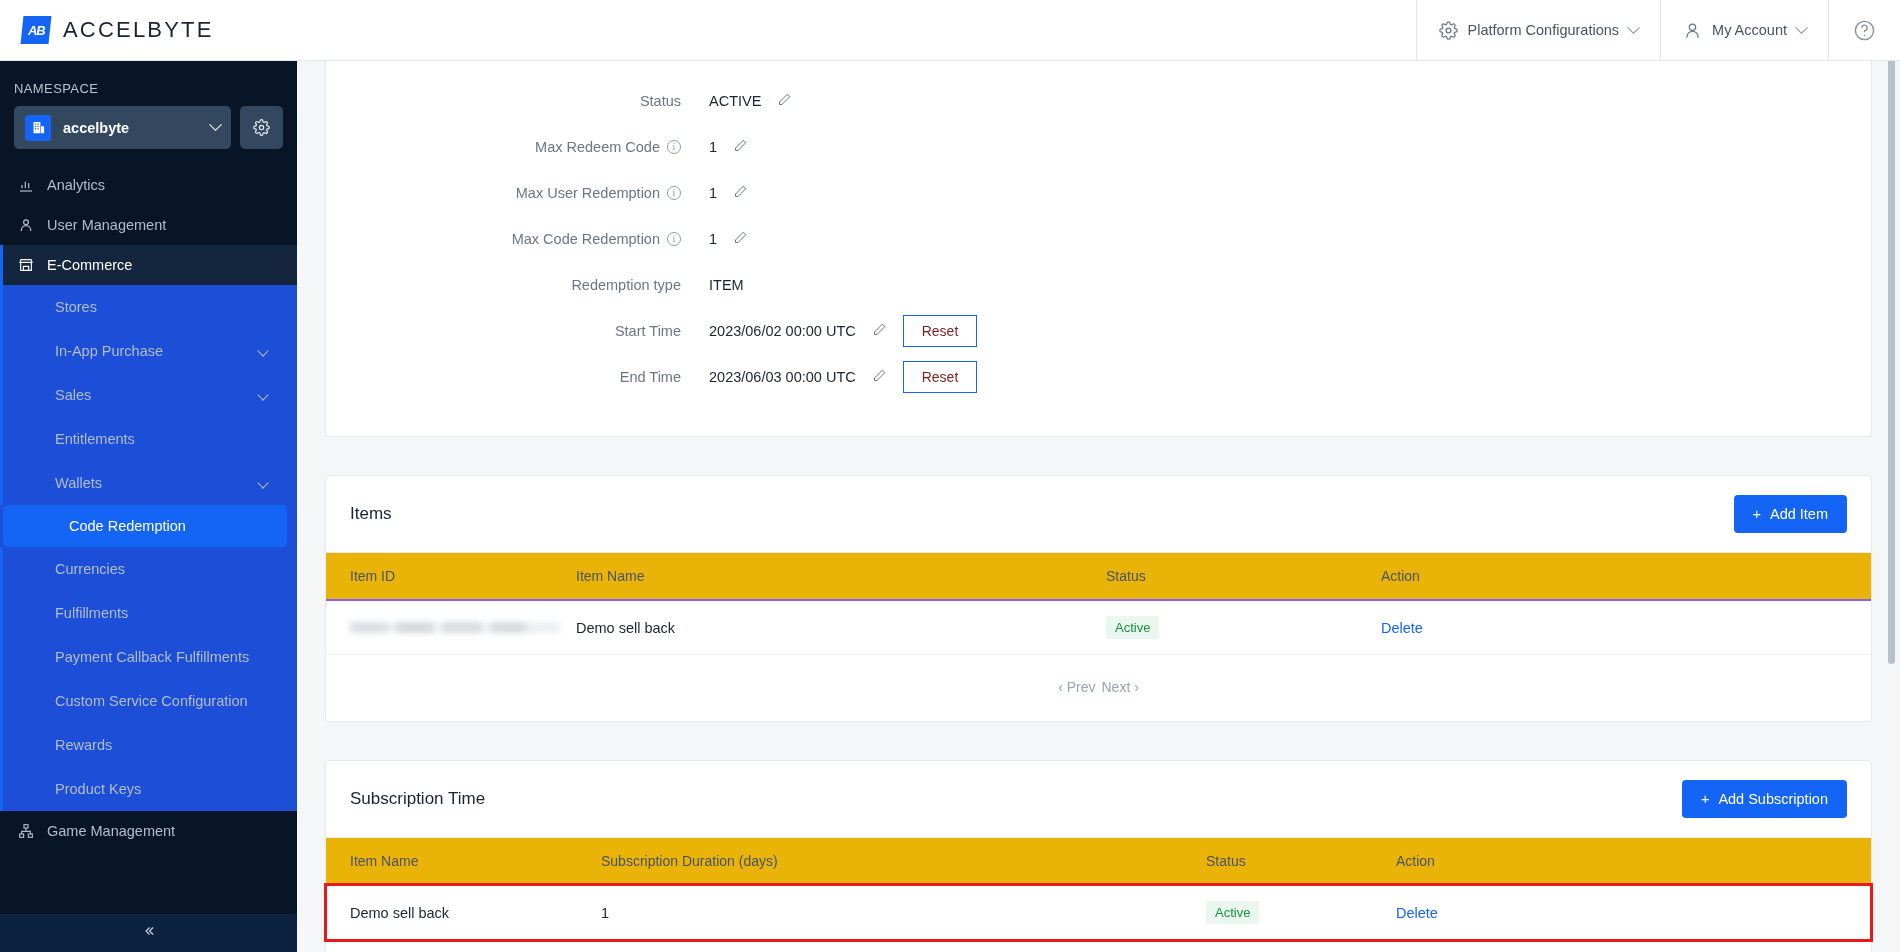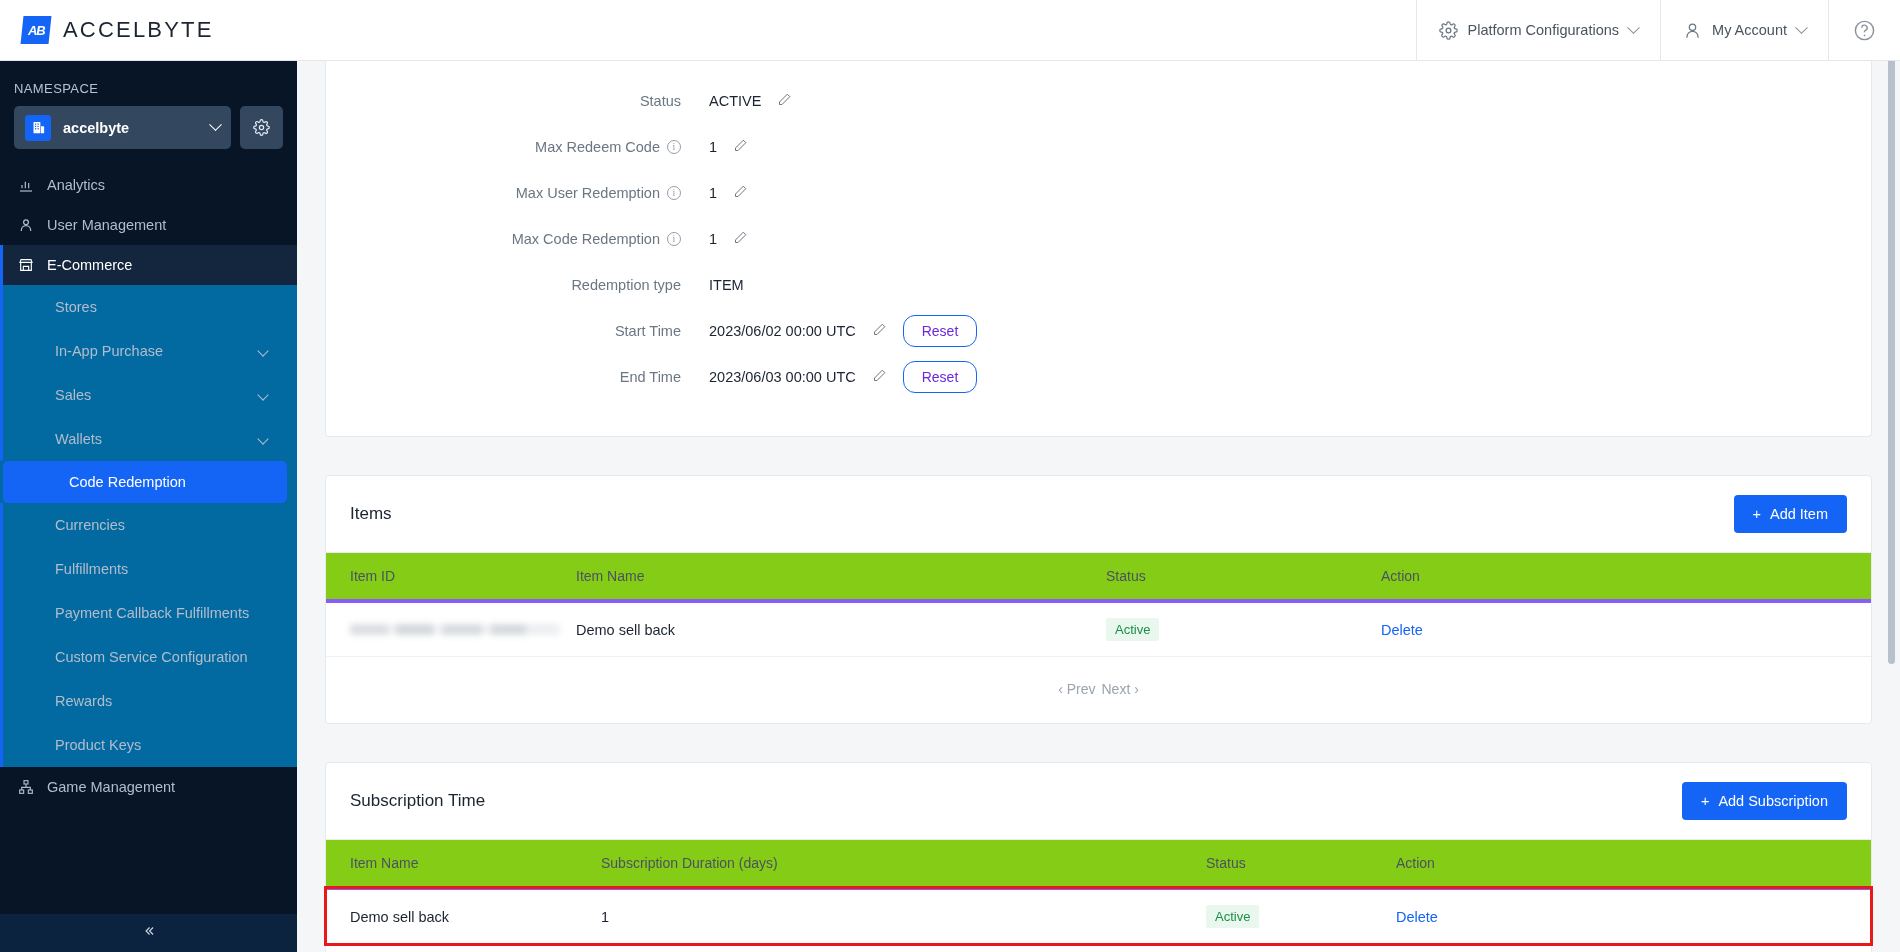--- a/index.html
+++ b/index.html
@@ -68,21 +68,21 @@
   .nav { margin-top: 16px; }
   .nav-item {
     display: flex; align-items: center; gap: 13px;
     height: 40px; padding-left: 18px; color: #b2bdcc; font-size: 14.5px; cursor: pointer;
     position: relative;
   }
   .nav-item.active-sec {
     background: #13263d; color: #ffffff;
     border-left: 3px solid #1464f6; padding-left: 15px;
   }
-  .nav-sub-wrap { background: #0369a1; }
+  .nav-sub-wrap { background: #1d4ed8; }
   .sub-item {
     display: flex; align-items: center; height: 44px;
     padding-left: 52px; color: #b2bdcc; font-size: 14.5px; cursor: pointer;
     position: relative; border-left: 3px solid #1464f6;
   }
   .sub-item .sub-chev {
     position: absolute; right: 30px;
     width: 8px; height: 8px; border-right: 1.6px solid #b2bdcc; border-bottom: 1.6px solid #b2bdcc;
     transform: rotate(45deg);
   }
@@ -121,40 +121,40 @@
     margin-left: 28px; color: #1b2430; font-size: 14.5px;
     display: flex; align-items: center; gap: 16px; min-width: 10px;
   }
   .info-i {
     width: 14px; height: 14px; border: 1.2px solid #939da9; border-radius: 50%;
     font-size: 10px; line-height: 12px; text-align: center; color: #939da9;
     font-family: "Liberation Serif", serif;
   }
   .pencil { cursor: pointer; }
   .btn-reset {
-    border: 1px solid #1464f6; color: #6d28d9; background: #fff;
-    border-radius: 12px; padding: 7px 18px; font-size: 14px; cursor: pointer;
+    border: 1px solid #1464f6; color: #7f1d1d; background: #fff;
+    border-radius: 0; padding: 7px 18px; font-size: 14px; cursor: pointer;
     font-family: "Liberation Sans", sans-serif;
   }
 
   .sec-head {
     display: flex; align-items: center; justify-content: space-between;
     padding: 19px 24px; border-bottom: 1px solid #e9ecef;
   }
   .sec-title { font-size: 17px; color: #1b2430; }
   .btn-primary {
     background: #1464f6; color: #fff; border: none; border-radius: 4px;
     padding: 11px 19px; font-size: 14.5px; cursor: pointer; display: flex;
     align-items: center; gap: 9px; font-family: "Liberation Sans", sans-serif;
   }
 
   table { width: 100%; border-collapse: collapse; }
   thead th {
-    background: #84cc16; color: #4a5360; font-size: 14px; font-weight: 400;
-    text-align: left; padding: 15px 0; border-bottom: 4px solid #8b5cf6;
+    background: #eab308; color: #4a5360; font-size: 14px; font-weight: 400;
+    text-align: left; padding: 15px 0; border-bottom: 2px solid #8b5cf6;
   }
   tbody td {
     padding: 15px 0; font-size: 14.5px; color: #1b2430;
     border-bottom: 1px solid #eef1f4; vertical-align: middle;
   }
   .c1 { padding-left: 24px !important; }
   .badge {
     display: inline-block; background: #eaf7ee; color: #1a8f45;
     font-size: 13px; padding: 4px 9px; border-radius: 2px;
   }
@@ -282,20 +282,23 @@
       <div class="sub-item">
         <span>Stores</span>
       </div>
       <div class="sub-item">
         <span>In-App Purchase</span>
         <span class="sub-chev"></span>
       </div>
       <div class="sub-item">
         <span>Sales</span>
         <span class="sub-chev"></span>
+      </div>
+      <div class="sub-item">
+        <span>Entitlements</span>
       </div>
       <div class="sub-item">
         <span>Wallets</span>
         <span class="sub-chev"></span>
       </div>
       <div class="sub-item selected">
         <span>Code Redemption</span>
       </div>
       <div class="sub-item">
         <span>Currencies</span>

